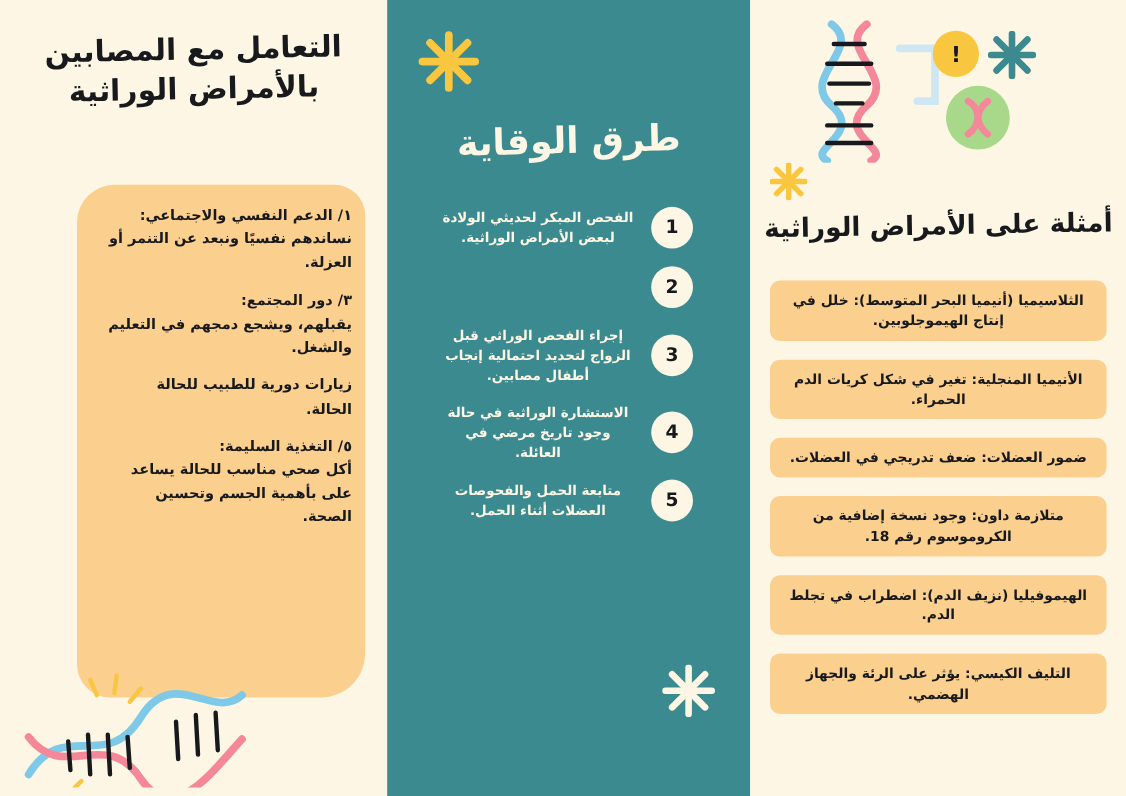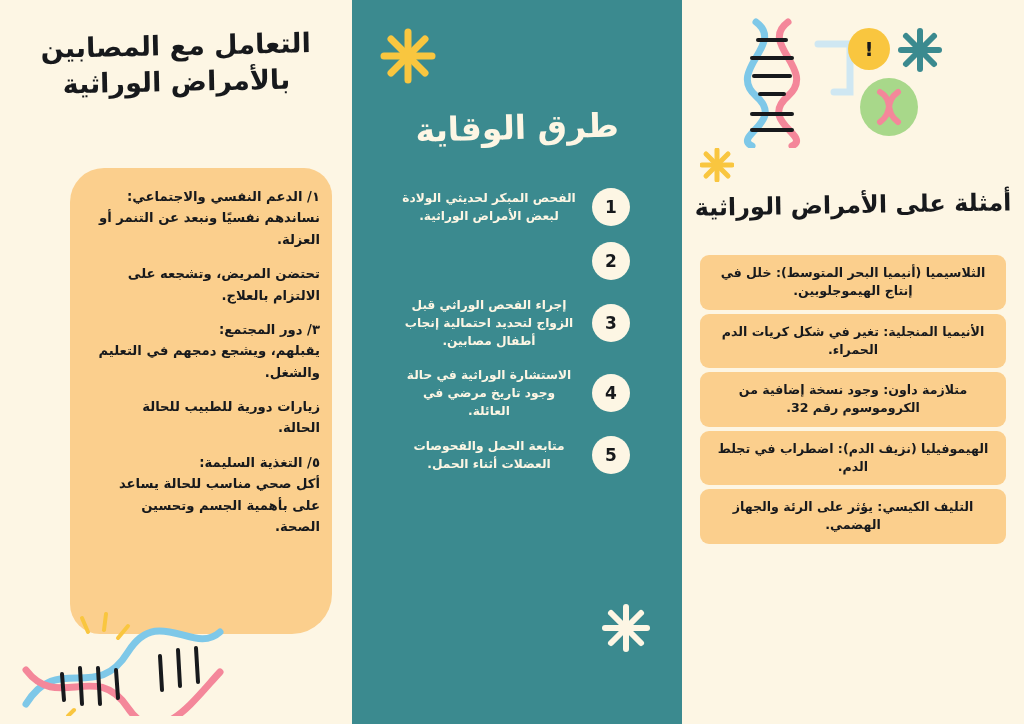--- a/index.html
+++ b/index.html
@@ -101,21 +101,21 @@
     line-height:1.3;
     transform:rotate(-1deg);
   }
   .right-list{
     position:absolute;left:700px;top:255px;width:306px;
   }
   .pill{
     background:#fbcf8d;
     border-radius:9px;
     padding:9px 12px;
-    margin-bottom:4px;
+    margin-bottom:17px;
     text-align:center;
     font-size:12.6px;
     line-height:1.45;
     font-weight:bold;
     color:#17191c;
   }
 
   
   .star{position:absolute;pointer-events:none;}
   .petri{position:absolute;left:470px;top:578px;width:106px;height:88px;}
@@ -136,21 +136,20 @@
     <div class="left-title">التعامل مع المصابين بالأمراض الوراثية</div>
 
     <div class="left-card"></div>
 
     <div class="left-card-inner">
       <div class="left-item">
         <span class="head">١/ الدعم النفسي والاجتماعي:</span>
         <span class="body">نساندهم نفسيًا ونبعد عن التنمر أو العزلة.</span>
       </div>
       <div class="left-item">
-        <span class="body">تحتضن المريض، وتشجعه على الالتزام بالعلاج.</span>
       </div>
       <div class="left-item">
         <span class="head">٣/ دور المجتمع:</span>
         <span class="body">يقبلهم، ويشجع دمجهم في التعليم والشغل.</span>
       </div>
       <div class="left-item">
         <span class="body">زيارات دورية للطبيب للحالة الحالة.</span>
       </div>
       <div class="left-item">
         <span class="head">٥/ التغذية السليمة:</span>
@@ -299,18 +298,19 @@
       <line x1="8" y1="8" x2="36" y2="36"></line>
       <line x1="36" y1="8" x2="8" y2="36"></line>
     </g>
   </svg>
 
   <div class="right-title">أمثلة على الأمراض الوراثية</div>
 
   <div class="right-list">
     <div class="pill">الثلاسيميا (أنيميا البحر المتوسط): خلل في إنتاج الهيموجلوبين.</div>
     <div class="pill">الأنيميا المنجلية: تغير في شكل كريات الدم الحمراء.</div>
-    <div class="pill">متلازمة داون: وجود نسخة إضافية من الكروموسوم رقم 32.</div>
+    <div class="pill">ضمور العضلات: ضعف تدريجي في العضلات.</div>
+    <div class="pill">متلازمة داون: وجود نسخة إضافية من الكروموسوم رقم 18.</div>
     <div class="pill">الهيموفيليا (نزيف الدم): اضطراب في تجلط الدم.</div>
     <div class="pill">التليف الكيسي: يؤثر على الرئة والجهاز الهضمي.</div>
   </div>
 
 </div>
 
 </body></html>

